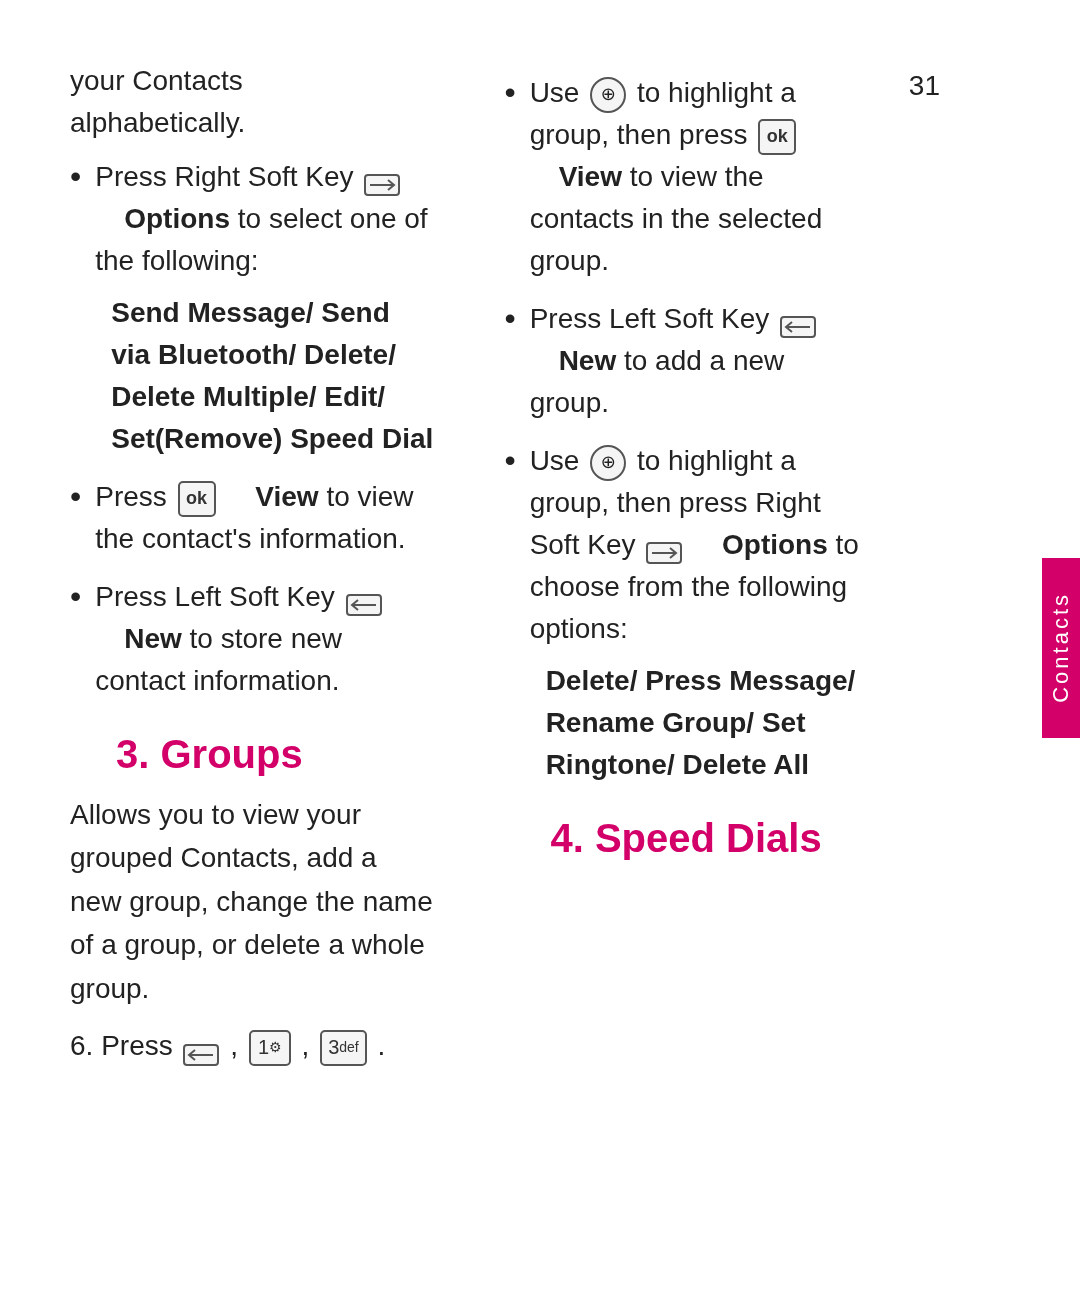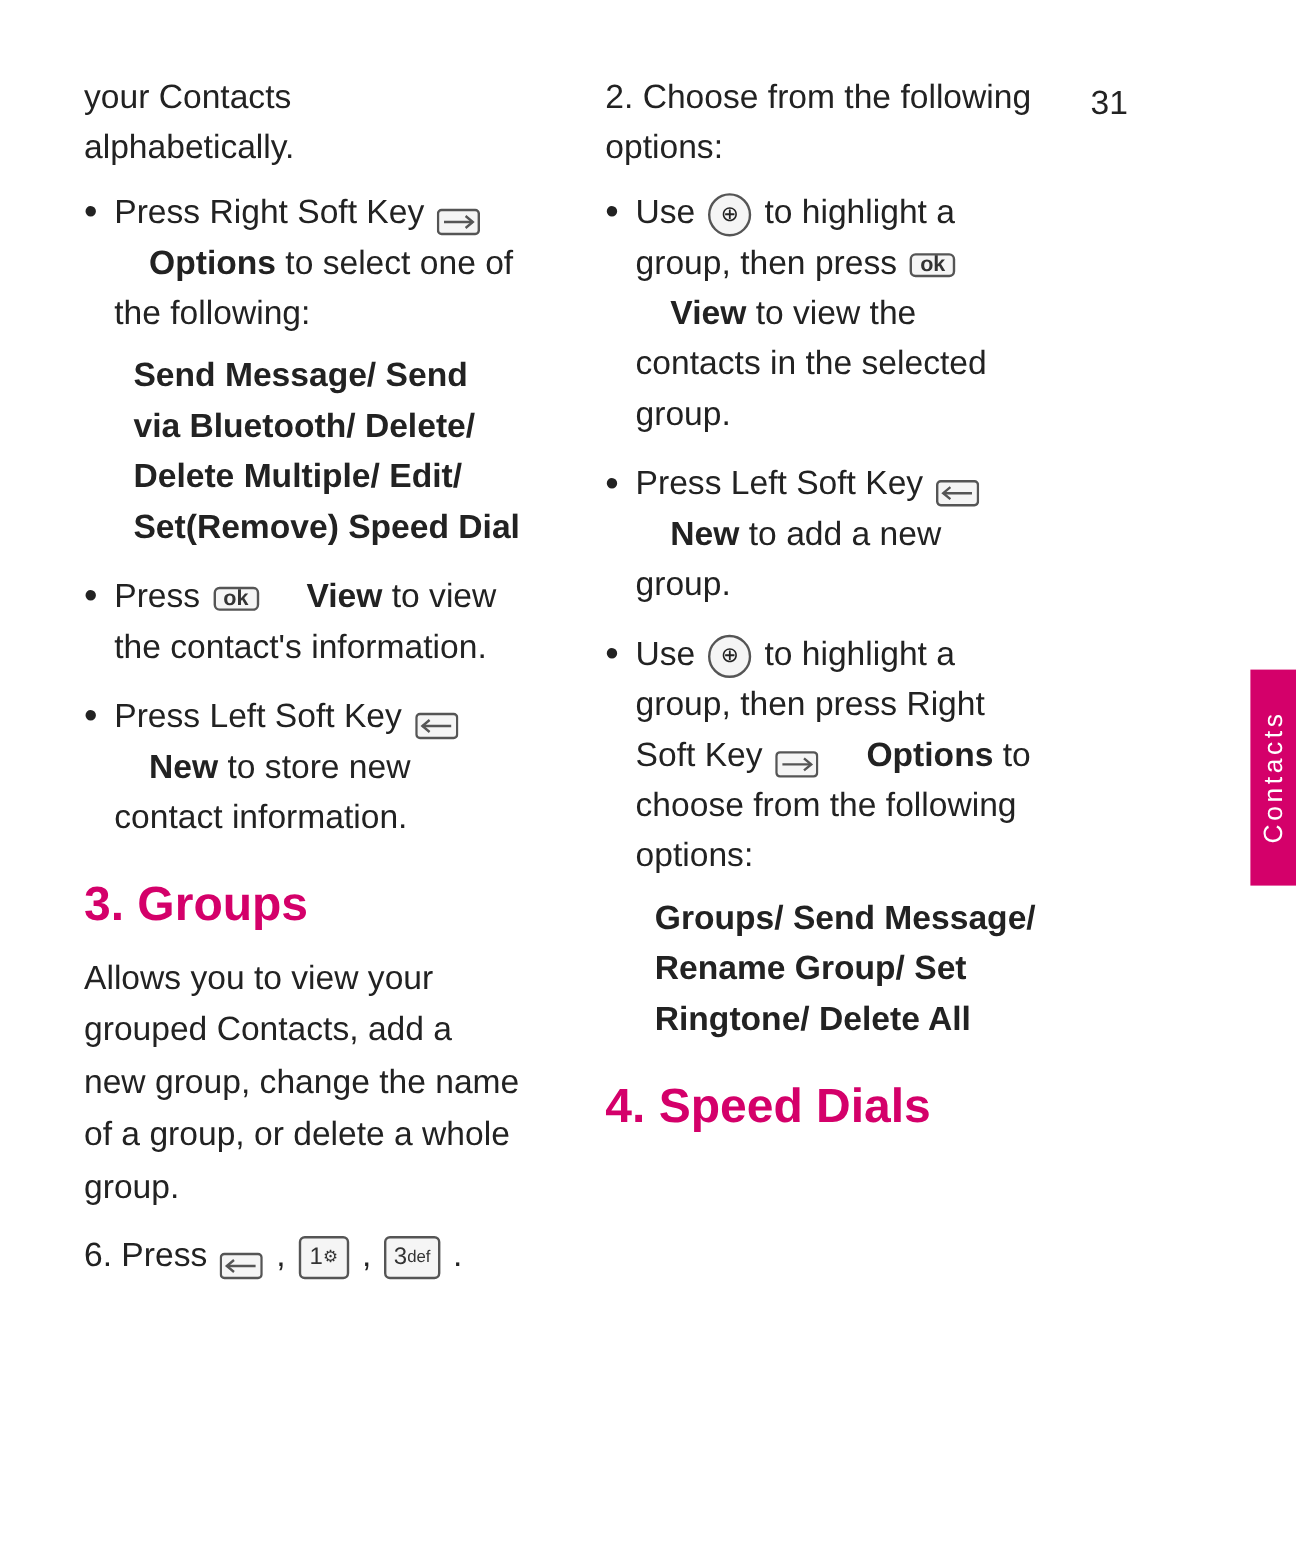--- a/index.html
+++ b/index.html
@@ -99,20 +99,21 @@
       font-weight: bold;
       margin-left: 29px;
     }
 
     .section-heading {
       color: #d4006a;
       font-size: 40px;
       font-weight: bold;
       margin-top: 30px;
       margin-bottom: 16px;
+      margin-left: 46px;
     }
 
     .section-body {
       font-size: 28px;
       line-height: 1.55;
       margin-bottom: 14px;
     }
 
     .nav-icon {
       display: inline-flex;
@@ -150,21 +151,21 @@
       vertical-align: middle;
       margin: 0 3px;
       position: relative;
     }
 
     .ok-icon {
       display: inline-flex;
       align-items: center;
       justify-content: center;
       width: 38px;
-      height: 20px;
+      height: 36px;
       border: 2px solid #555;
       border-radius: 5px;
       font-size: 18px;
       font-weight: bold;
       vertical-align: middle;
       margin: 0 3px;
       background: #f5f5f5;
       color: #333;
     }
 
@@ -282,21 +283,20 @@
           ,
           <span class="key-box">1<sub>⚙</sub></span>
           ,
           <span class="key-box">3<sub>def</sub></span>
           .
         </p>
       </div>
 
       <div class="right-col">
 
-        <p>2. Choose from the following options:</p>
 
         <ul class="bullet-list">
 
           <li>
             <span class="bullet-dot">•</span>
             <span class="bullet-content">
               Use
               <span class="nav-icon">⊕</span>
               to highlight a group, then press
               <span class="ok-icon">ok</span>
@@ -329,21 +329,21 @@
               <span class="right-soft-key-icon">
                 <svg viewBox="0 0 36 22" xmlns="http://www.w3.org/2000/svg">
                   <rect x="1" y="1" width="34" height="20" rx="3" fill="#f5f5f5" stroke="#555" stroke-width="2"></rect>
                   <line x1="6" y1="11" x2="30" y2="11" stroke="#555" stroke-width="2"></line>
                   <polyline points="24,6 30,11 24,16" fill="none" stroke="#555" stroke-width="2"></polyline>
                 </svg>
               </span>
               <span class="bold-text"> Options</span>
               to choose from the following options:
               <div class="options-block bold-text">
-                Groups/ Send Message/ Rename Group/ Set Ringtone/ Delete All
+                Delete/ Press Message/ Rename Group/ Set Ringtone/ Delete All
               </div>
             </span>
           </li>
 
         </ul>
 
         <h2 class="section-heading">4. Speed Dials</h2>
 
       </div>
     </div>

